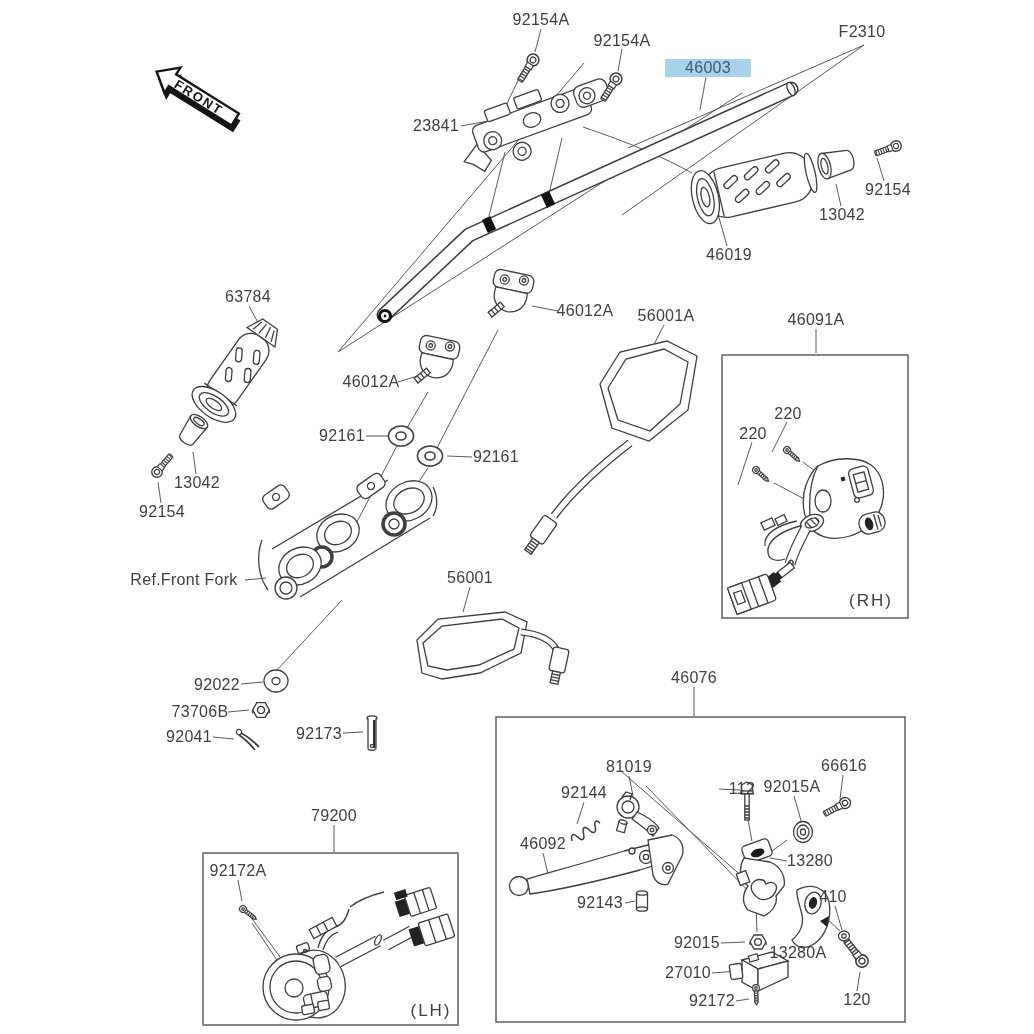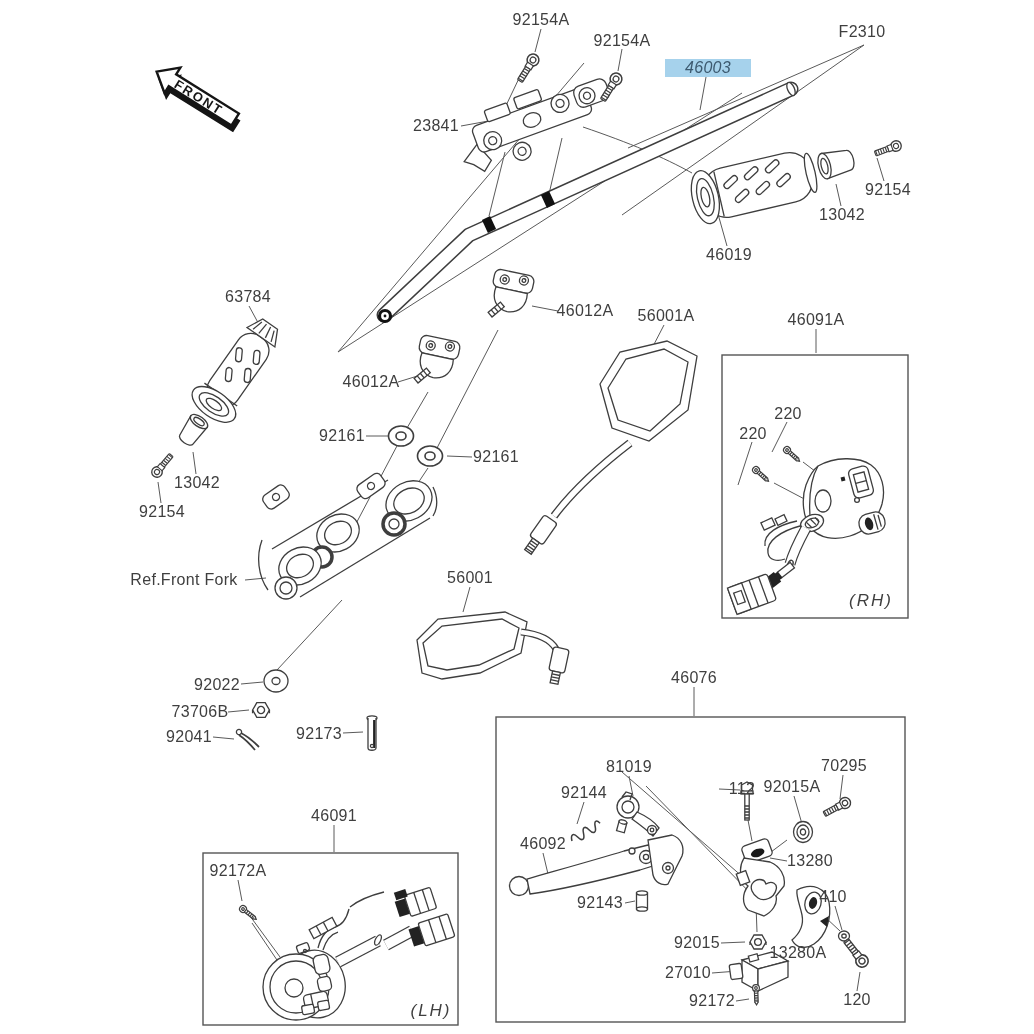--- a/index.html
+++ b/index.html
@@ -5,22 +5,22 @@
   html,body{margin:0;padding:0;background:#ffffff;}
   .stage{
     position:relative;width:1034px;height:1034px;background:#ffffff;overflow:hidden;
     font-family:"Liberation Sans", sans-serif;
   }
   .art{position:absolute;left:0;top:0;}
   .pl{
     position:absolute;transform:translate(-50%,-50%);
     font-size:16px;color:#3f3f3f;white-space:nowrap;letter-spacing:0.3px;line-height:1;
   }
-  .pl.hl{background:#a6d2ec;color:#3d5a70;padding:1px 20px;font-style:italic;}
-  .pl.cap{font-size:17px;letter-spacing:2px;font-style:italic;}
+  .pl.hl{background:#a6d2ec;color:#3d5a70;padding:1px 20px;}
+  .pl.cap{font-size:17px;letter-spacing:2px;}
   svg *{vector-effect:none;}
   .part{fill:#ffffff;stroke:#3e3e3e;stroke-width:1.3;}
   .ln{fill:none;stroke:#5a5a5a;stroke-width:1;}
   .box{fill:none;stroke:#555555;stroke-width:1.4;}
 </style>
 </head>
 <body>
 
 <div class="stage">
 
@@ -418,22 +418,22 @@
 <div class="pl cap" style="left:871px;top:600px">(RH)</div>
 <div class="pl" style="left:217px;top:685px">92022</div>
 <div class="pl" style="left:200px;top:712px">73706B</div>
 <div class="pl" style="left:189px;top:737px">92041</div>
 <div class="pl" style="left:319px;top:734px">92173</div>
 <div class="pl" style="left:694px;top:678px">46076</div>
 <div class="pl" style="left:629px;top:767px">81019</div>
 <div class="pl" style="left:584px;top:793px">92144</div>
 <div class="pl" style="left:742px;top:789px">112</div>
 <div class="pl" style="left:792px;top:787px">92015A</div>
-<div class="pl" style="left:844px;top:766px">70295</div>
-<div class="pl" style="left:334px;top:816px">46091</div>
+<div class="pl" style="left:844px;top:766px">66616</div>
+<div class="pl" style="left:334px;top:816px">79200</div>
 <div class="pl" style="left:543px;top:844px">46092</div>
 <div class="pl" style="left:238px;top:871px">92172A</div>
 <div class="pl" style="left:810px;top:861px">13280</div>
 <div class="pl" style="left:600px;top:903px">92143</div>
 <div class="pl" style="left:833px;top:897px">410</div>
 <div class="pl" style="left:697px;top:943px">92015</div>
 <div class="pl" style="left:798px;top:953px">13280A</div>
 <div class="pl" style="left:688px;top:973px">27010</div>
 <div class="pl" style="left:712px;top:1001px">92172</div>
 <div class="pl" style="left:857px;top:1000px">120</div>

